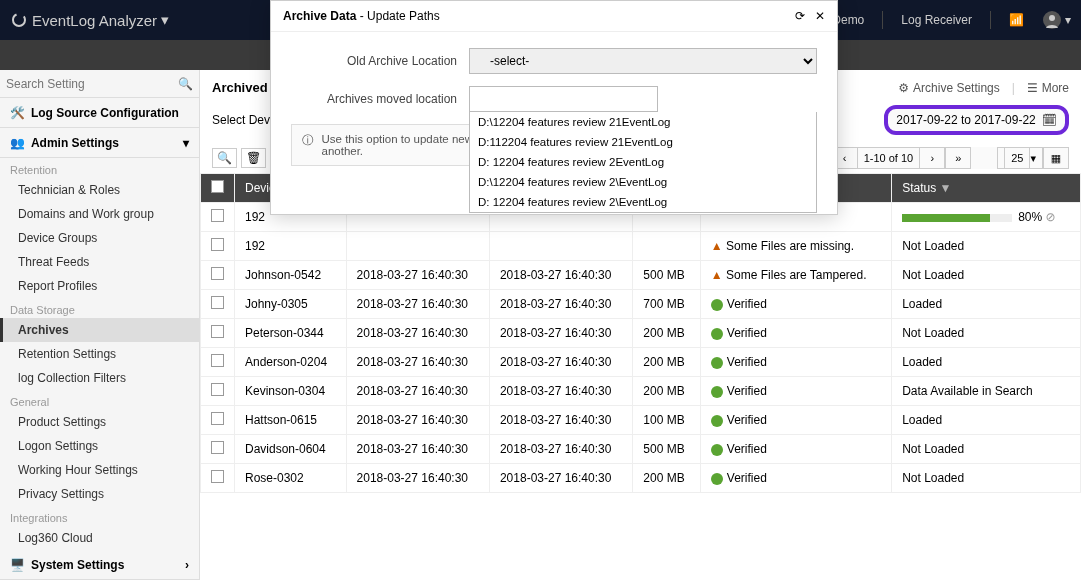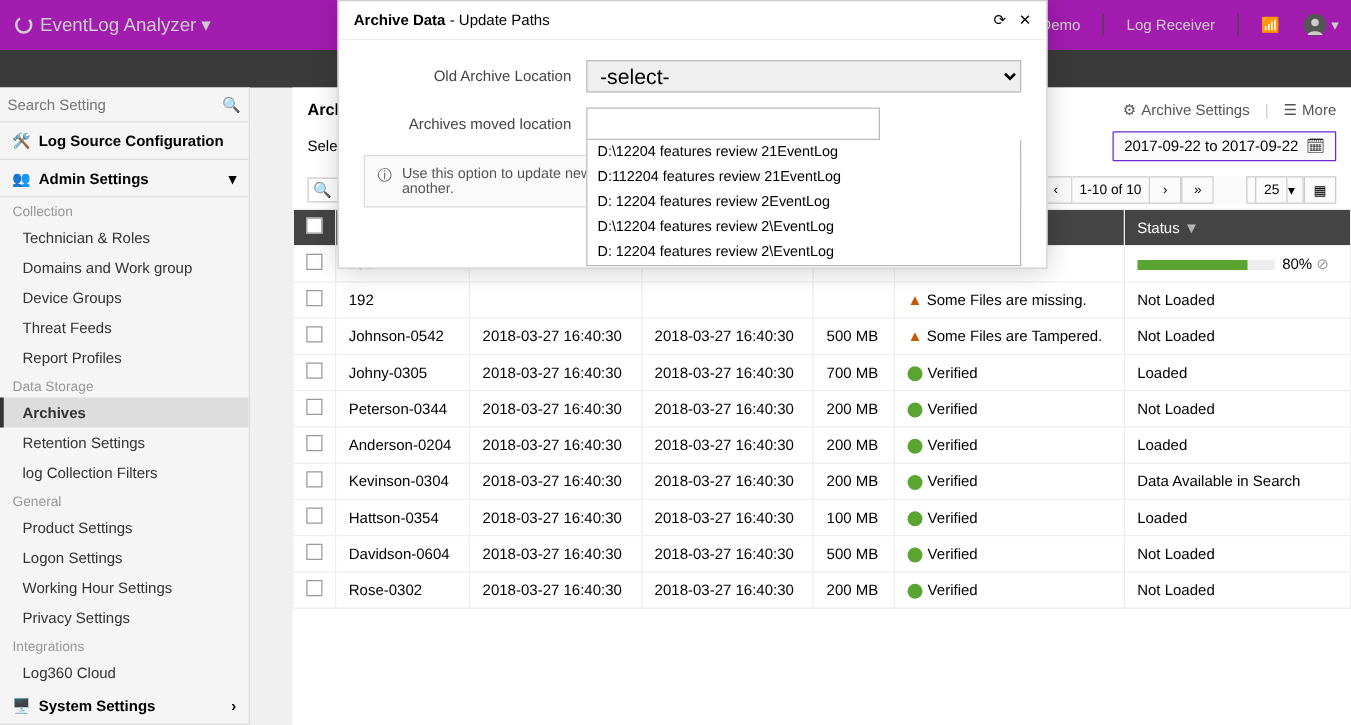--- a/index.html
+++ b/index.html
@@ -1,55 +1,55 @@
 <!DOCTYPE html>
 <html><head>
 <meta charset="utf-8">
 <style>
 * { margin:0; padding:0; box-sizing:border-box; font-family:-apple-system,BlinkMacSystemFont,"Segoe UI",Arial,sans-serif; }
 body { width:1081px; height:580px; background:#f0f0f0; overflow:hidden; font-size:12px; position:relative; }
 
 
-.topbar { height:40px; background:#a21caf; color:#ccc; display:flex; align-items:center; padding:0 10px; }
+.topbar { height:40px; background:#0f172a; color:#ccc; display:flex; align-items:center; padding:0 10px; }
 .logo { display:flex; align-items:center; font-size:15px; font-weight:500; }
 .logo svg { margin-right:4px; }
 .top-right { margin-left:auto; display:flex; align-items:center; gap:18px; }
 .top-right span { cursor:pointer; }
 .top-right .divider { width:1px; height:18px; background:#444; }
 .avatar-menu { display:flex; align-items:center; gap:3px; }
 
 
 .navbar { height:30px; background:#3a3a3a; display:flex; align-items:center;flex-direction:column; }
 .nav-item { color:#ccc; padding:0 14px; height:100%; display:flex; align-items:center; cursor:pointer; }
 .nav-right { margin-left:auto; display:flex; align-items:flex-start; gap:4px; padding-right:10px; }
 .add-btn { background:#5aa432; color:#fff; padding:4px 8px; border-radius:3px; cursor:pointer; font-size:11px; }
 .search-bar { background:#555; color:#aaa; padding:4px 8px; border-radius:3px; font-size:11px; width:100px; }
 
 
-.layout { display:flex; height:calc(100% - 70px);gap:34px; }
+.layout { display:flex; height:calc(100% - 70px); }
 
 
 .sidebar { width:200px; background:#f5f5f5; border-right:1px solid #ddd; display:flex; flex-direction:column; overflow:auto; }
 .side-search { height:28px; border-bottom:1px solid #ddd; display:flex; align-items:center; padding:0 6px; }
 .side-search input { border:none; background:transparent; flex:1; font-size:12px; outline:none; }
 .side-btn { height:30px; display:flex; align-items:center; padding:0 10px; gap:6px; border-bottom:1px solid #ddd; cursor:pointer; font-weight:600; }
 .side-btn .caret { margin-left:auto; }
 .side-label { font-size:11px; color:#999; padding:6px 10px 2px; }
 .side-item { padding:5px 18px; cursor:pointer; color:#333; }
 .side-item.active { background:#ddd; border-left:3px solid #333; font-weight:600; padding-left:15px; }
 .side-bottom { margin-top:auto; }
 
 
 .main { flex:1; background:#fff; position:relative; }
 .main-hdr { padding:10px 12px; display:flex; align-items:center; }
 .main-title { font-weight:600; font-size:13px; }
 .main-actions { margin-left:auto; display:flex; gap:12px; align-items:center; font-size:12px; color:#555; }
 .main-actions .gear-a { display:flex; align-items:center; gap:4px; cursor:pointer; }
 .main-sub { padding:0 12px 8px; display:flex; align-items:center; gap:10px; }
-.date-range { margin-left:auto; border:1px solid #6d28d9; padding:4px 8px; border-radius:1px; background:#fafafa; display:flex; align-items:center; gap:6px; }
+.date-range { margin-left:auto; border:4px solid #6d28d9; padding:4px 8px; border-radius:12px; background:#fafafa; display:flex; align-items:center; gap:6px; }
 
 .toolbar { display:flex; align-items:center; padding:4px 12px 0; gap:4px; }
 .pager { margin-left:auto; display:flex; align-items:center; gap:-1px; }
 .pager button, .pager span, .pager select { border:1px solid #ccc; background:#fafafa; height:22px; min-width:26px; padding:0 6px; font-size:11px; display:flex; align-items:center; justify-content:center; cursor:pointer; }
 .pager span.txt { border-left:none; border-right:none; }
 
 
 table { width:100%; border-collapse:collapse; font-size:12px; margin-top:4px; }
 th, td { text-align:left; padding:6px 10px; border:1px solid #eee; }
 th { background:#444; color:#fff; font-weight:500; position:relative; }
@@ -61,21 +61,21 @@
 .progress { display:inline-block; width:110px; height:8px; background:#eee; margin-right:6px; vertical-align:middle; }
 .progress > i { display:block; height:100%; background:#5aa432; }
 .modal { position:absolute; top:0; left:270px; width:568px; background:#fff; box-shadow:0 2px 20px rgba(0,0,0,0.2); border:1px solid #ccc; }
 .modal-hdr { padding:8px 12px; border-bottom:1px solid #eee; display:flex; align-items:center; }
 .modal-hdr .ttl { font-size:12px; }
 .modal-hdr .ttl b { font-weight:700; }
 .modal-hdr .icons { margin-left:auto; display:flex; gap:10px; }
 .modal-body { padding:16px 20px 14px; }
 .form-row { display:flex; align-items:center; margin-bottom:12px; }
 .form-row label { width:178px; text-align:right; padding-right:12px; font-size:12px; color:#444; }
-.form-row select, .form-row input { flex:1; height:26px; border:1px solid #bbb; padding:2px 6px; font-size:17px; }
+.form-row select, .form-row input { flex:1; height:26px; border:1px solid #bbb; padding:2px 16px; font-size:12px; }
 .combo-wrap { position:relative; flex:1;text-decoration:underline; }
 .combo-list { position:absolute; top:26px; left:0; right:0; background:#fff; border:1px solid #bbb; border-top:none; z-index:5; }
 .combo-list div { padding:4px 8px; font-size:11.5px; cursor:pointer; }
 .info-box { border:1px solid #ddd; background:#fafafa; padding:8px 10px; font-size:11.5px; color:#555; display:flex; gap:8px; margin:8px 0 10px; }
 .btn-row { text-align:center; }
 .btn-row button { padding:5px 16px; margin:0 4px; border:none; border-radius:3px; font-size:12px; cursor:pointer; }
 .btn-primary { background:#5aa432; color:#fff; }
 .btn-cancel { background:#d8d8d8; color:#333; }
 
 </style>
@@ -128,21 +128,21 @@
     <div class="side-btn">
       <span>🛠️</span>
       <span>Log Source Configuration</span>
     </div>
     <div class="side-btn">
       <span>👥</span>
       <span>Admin Settings</span>
       <span class="caret">▾</span>
     </div>
 
-    <div class="side-label">Collection</div>
+    <div class="side-label">Retention</div>
     <div class="side-item">Technician &amp; Roles</div>
     <div class="side-item">Domains and Work group</div>
     <div class="side-item">Device Groups</div>
     <div class="side-item">Threat Feeds</div>
     <div class="side-item">Report Profiles</div>
 
     <div class="side-label">Data Storage</div>
     <div class="side-item active">Archives</div>
     <div class="side-item">Retention Settings</div>
     <div class="side-item">log Collection Filters</div>
@@ -274,21 +274,21 @@
             <td><span class="chk"></span></td>
             <td>Kevinson-0304</td>
             <td>2018-03-27 16:40:30</td>
             <td>2018-03-27 16:40:30</td>
             <td>200 MB</td>
             <td><span class="status-dot dot-green"></span>Verified</td>
             <td>Data Available in Search</td>
           </tr>
           <tr>
             <td><span class="chk"></span></td>
-            <td>Hattson-0354</td>
+            <td>Hattson-0615</td>
             <td>2018-03-27 16:40:30</td>
             <td>2018-03-27 16:40:30</td>
             <td>100 MB</td>
             <td><span class="status-dot dot-green"></span>Verified</td>
             <td>Loaded</td>
           </tr>
           <tr>
             <td><span class="chk"></span></td>
             <td>Davidson-0604</td>
             <td>2018-03-27 16:40:30</td>

